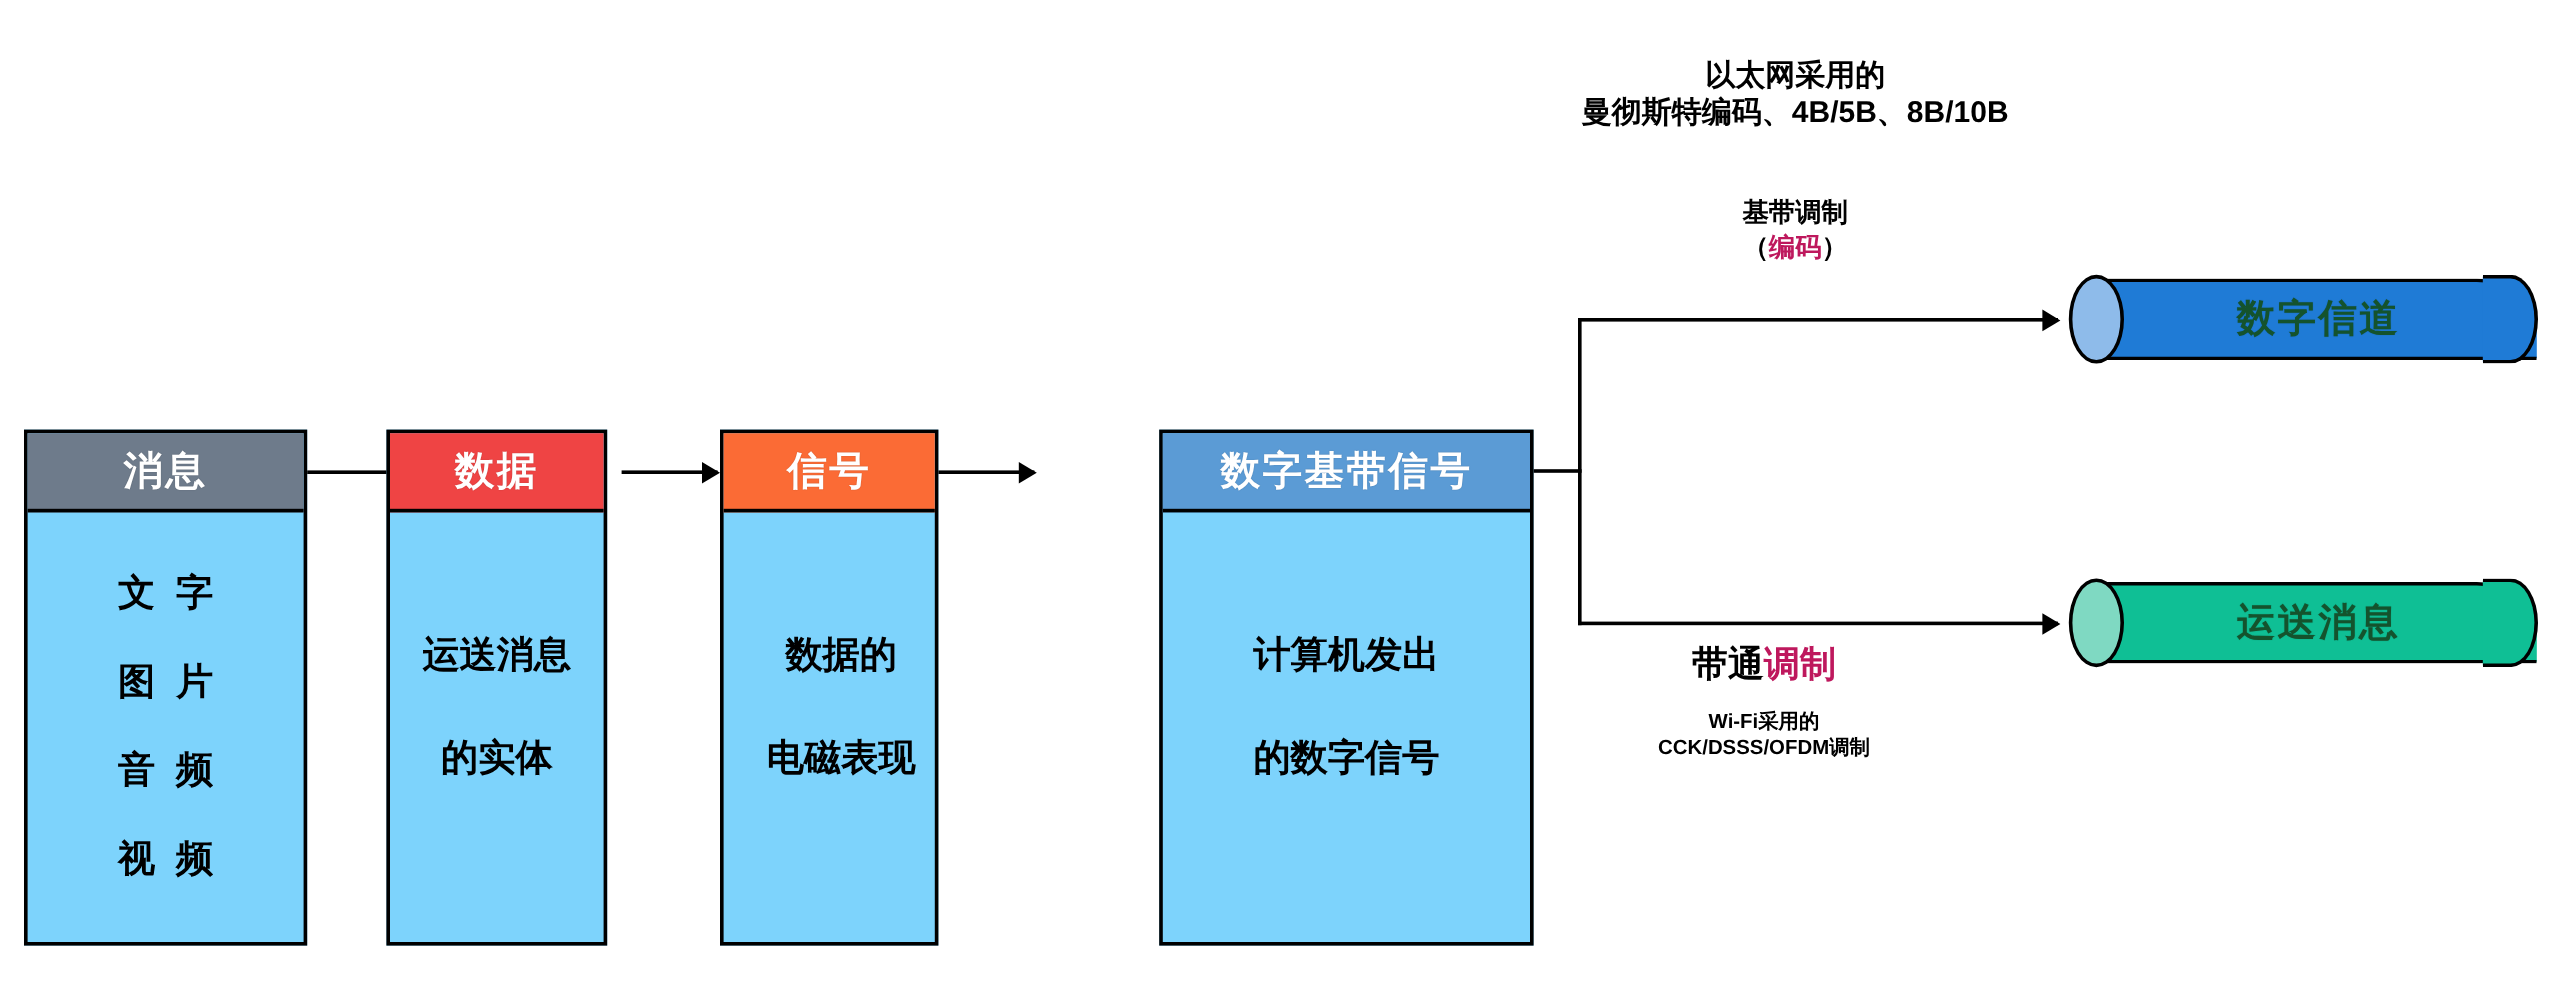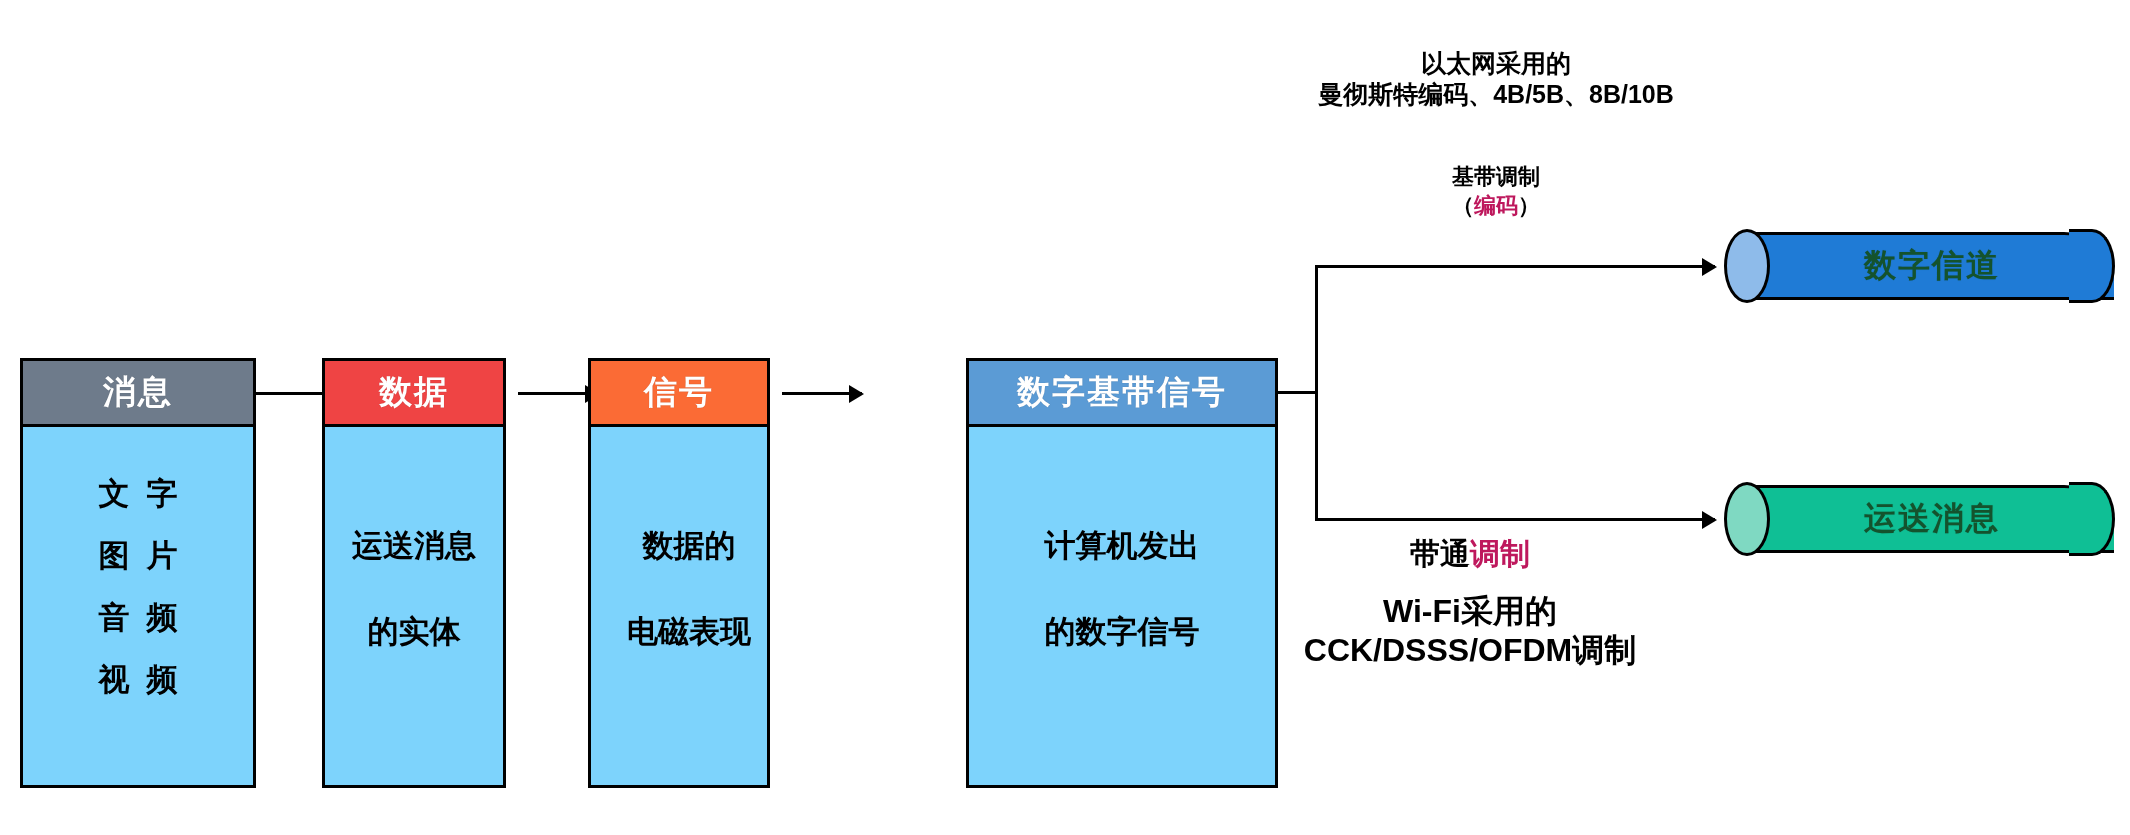--- a/index.html
+++ b/index.html
@@ -118,41 +118,41 @@
   }
   .red{ color:#be185d; }
 </style>
 </head>
 <body>
 
 <div id="stage">
 
   <div class="sbox" style="left:20px; top:358px; width:236px; height:430px;">
     <div class="sbox-head" style="height:66px; background:#6E7B8B; font-size:33px;">消息</div>
-    <div class="sbox-body" style="height:361px; padding-top:46px; font-size:31px; gap:20px;">
+    <div class="sbox-body" style="height:361px; padding-top:46px; font-size:31px; gap:32px;">
       <div class="sbox-line">文  字</div>
       <div class="sbox-line">图  片</div>
       <div class="sbox-line">音  频</div>
       <div class="sbox-line">视  频</div>
     </div>
   </div>
 
   <div class="arrow" style="left:256px; top:392px; width:80px;"></div>
 
   <div class="sbox" style="left:322px; top:358px; width:184px; height:430px;">
     <div class="sbox-head" style="height:66px; background:#EF4444; font-size:33px;">数据</div>
     <div class="sbox-body" style="height:361px; padding-top:98px; font-size:31px; gap:44px;">
       <div class="sbox-line">运送消息</div>
       <div class="sbox-line">的实体</div>
     </div>
   </div>
 
   <div class="arrow" style="left:518px; top:392px; width:80px;"></div>
 
-  <div class="sbox" style="left:588px; top:358px; width:182px; height:430px;">
+  <div class="sbox" style="left:600px; top:358px; width:182px; height:430px;">
     <div class="sbox-head" style="height:66px; background:#FB6B35; font-size:33px;">信号</div>
     <div class="sbox-body" style="height:361px; padding-top:98px; font-size:31px; gap:44px;padding-left:20px;">
       <div class="sbox-line">数据的</div>
       <div class="sbox-line">电磁表现</div>
     </div>
   </div>
 
   <div class="arrow" style="left:782px; top:392px; width:80px;"></div>
 
   <div class="sbox" style="left:966px; top:358px; width:312px; height:430px;">
@@ -192,18 +192,18 @@
     <div>基带调制</div>
     <div>
       <span>（</span><span class="red">编码</span><span>）</span>
     </div>
   </div>
 
   <div class="anno" style="left:1270px; top:536px; width:400px; font-size:30px;">
     <span>带通</span><span class="red">调制</span>
   </div>
 
-  <div class="anno" style="left:1270px; top:592px; width:400px; font-size:32px;">
+  <div class="anno" style="left:1270px; top:592px; width:400px; font-size:17px;">
     <div>Wi-Fi采用的</div>
     <div>CCK/DSSS/OFDM调制</div>
   </div>
 
 </div>
 
 </body></html>

